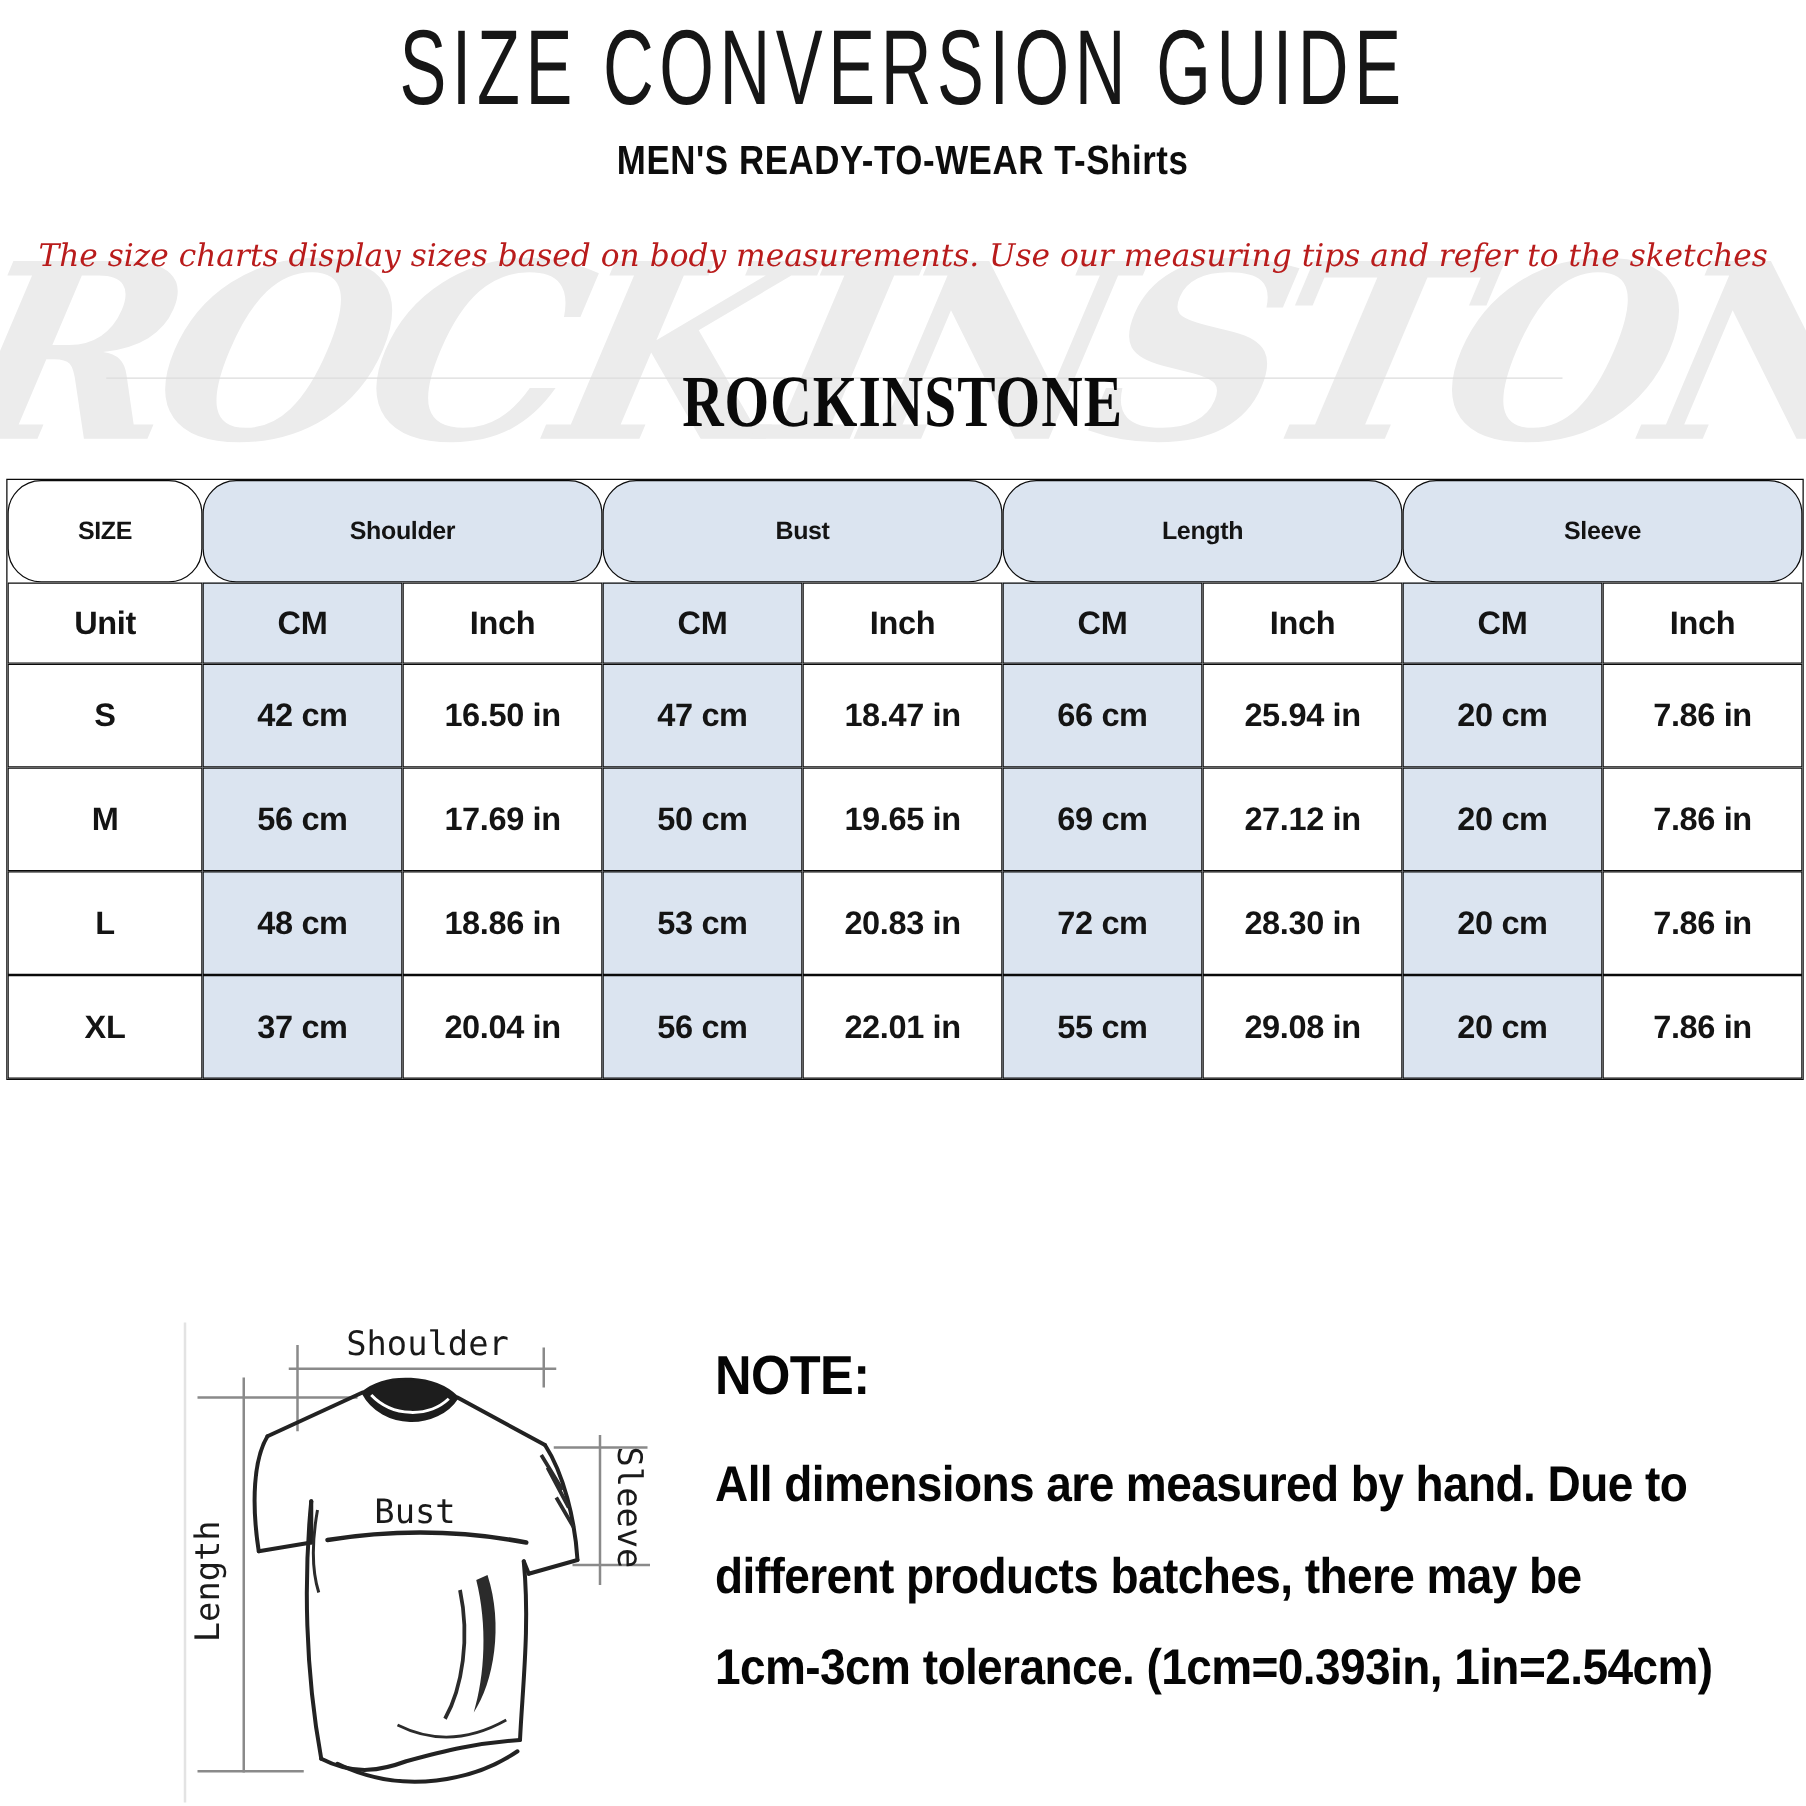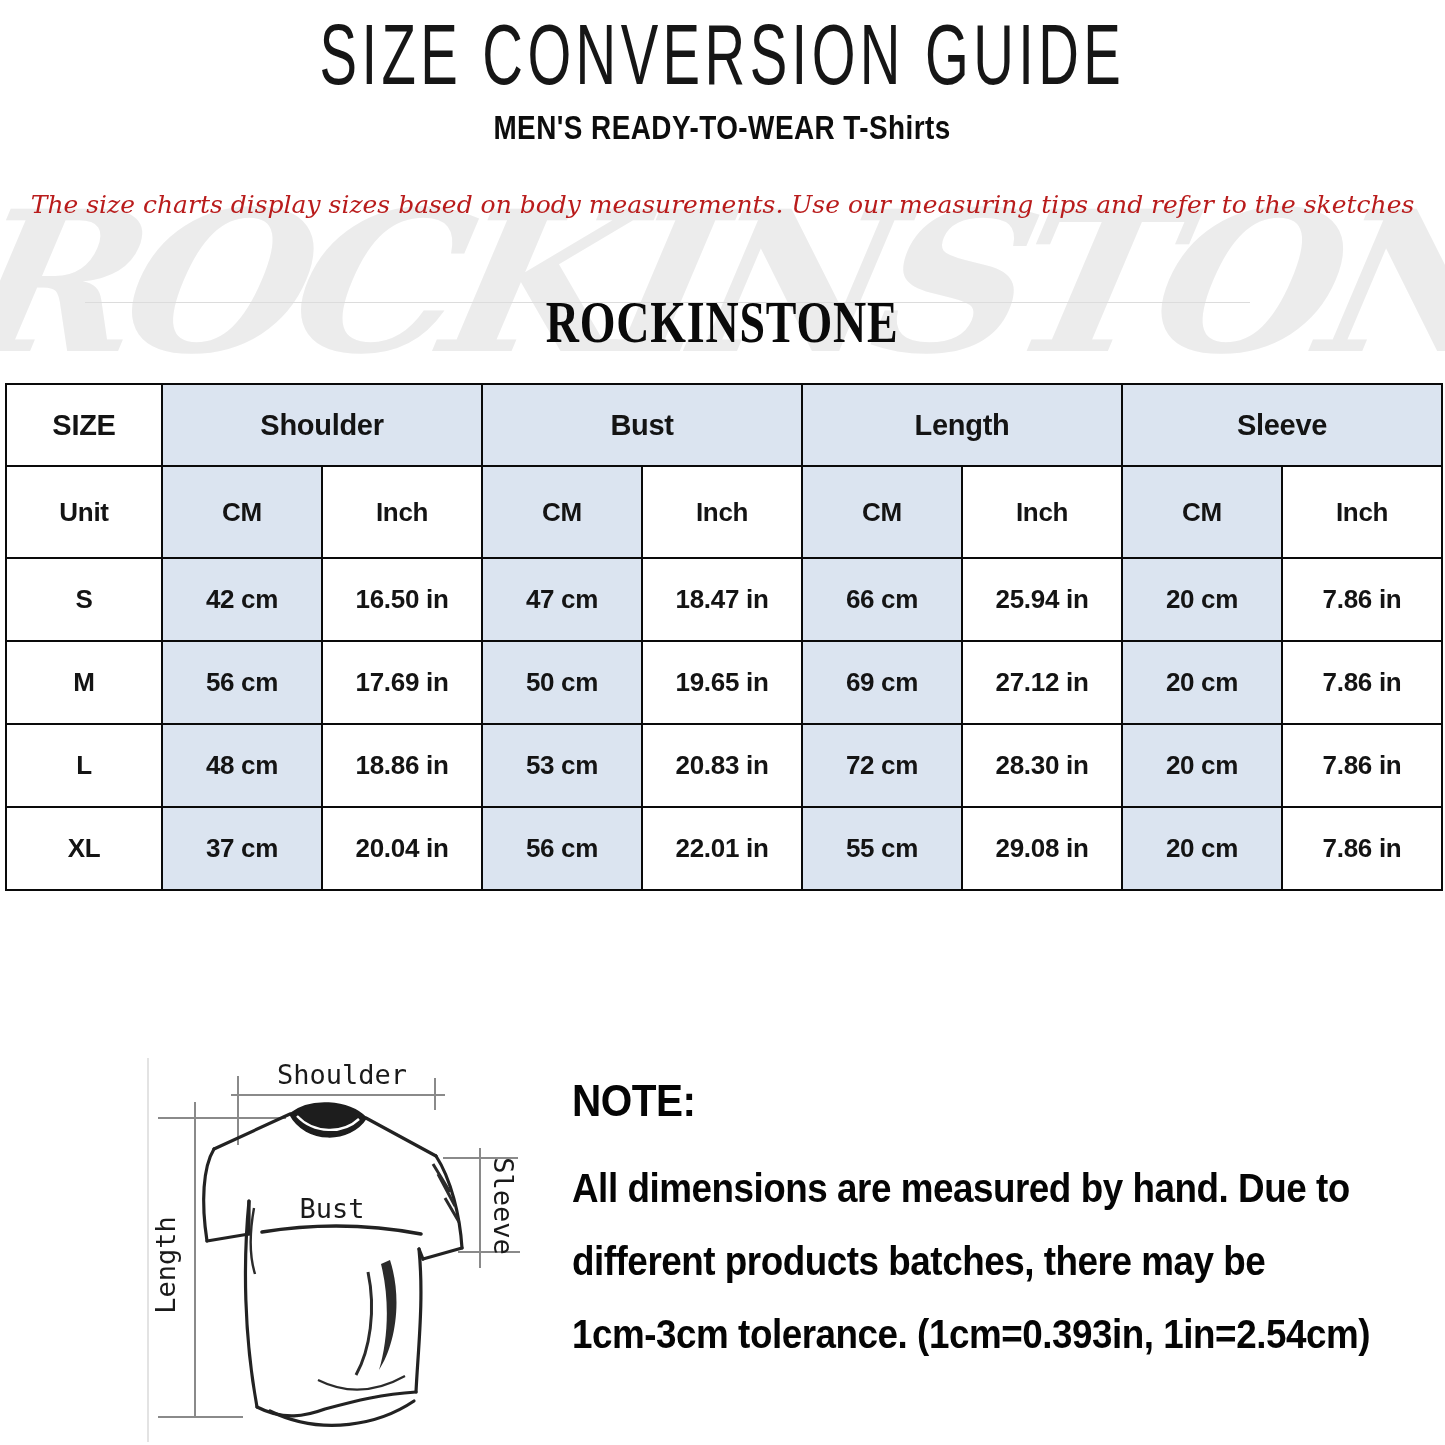--- a/index.html
+++ b/index.html
@@ -47,22 +47,22 @@
     border-collapse:separate; border-spacing:0; table-layout:fixed;
     background:#fff; text-align:center;
     font-size:26px; font-weight:700; color:#141414;
   }
   table.size-table td {
     border:1.6px solid #0a0a0a;
     vertical-align:middle; padding:0;
     letter-spacing:-0.3px;
   }
   table.size-table { border:1.6px solid #0a0a0a; }
-  tr.r-group td { height:82px; font-size:29px; }
-  tr.r-unit  td { height:92px; }
+  tr.r-group td { height:82px; font-size:20px;border-radius:27px; }
+  tr.r-unit  td { height:65px; }
   tr.r-data  td { height:83px; }
   td.blue  { background:#dbe4f0; }
   td.white { background:#ffffff; }
   
   .tshirt { position:absolute; top:1050px; left:118px; width:462px; height:395px; }
   .sketch-label { font-family:"DejaVu Sans Mono", monospace; font-size:27px; fill:#1a1a1a; }
   .note {
     position:absolute; top:1076px; left:572px; width:860px;
     transform:scaleX(0.92); transform-origin:left top; color:#050505;
   }

